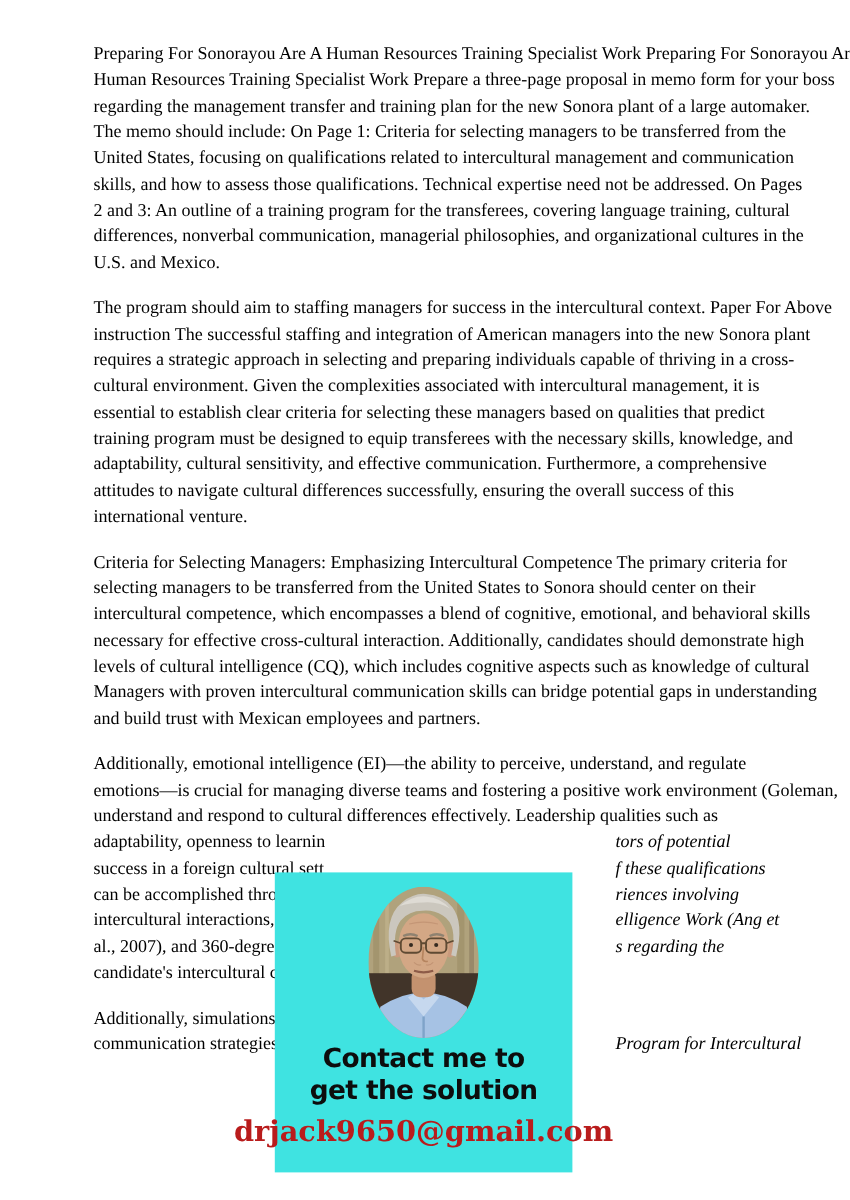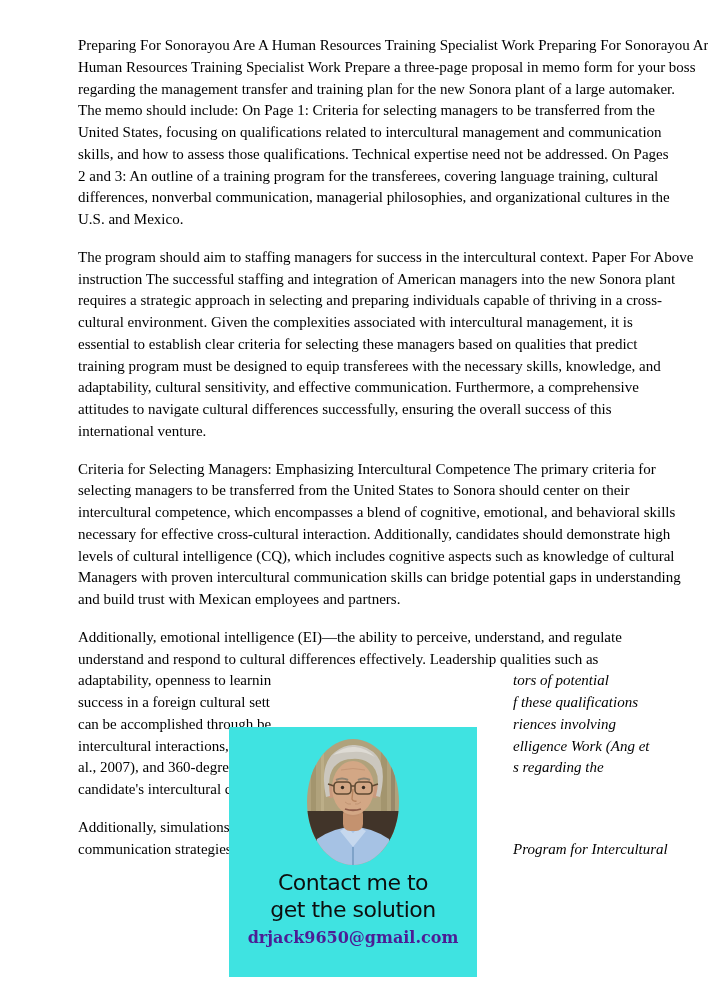--- a/index.html
+++ b/index.html
@@ -60,33 +60,33 @@
   }
   .portrait {
     margin-top: 12px;
     width: 92px;
     height: 126px;
     display: block;
   }
   .headline {
     margin-top: 4px;
     font-family: "DejaVu Sans", sans-serif;
-    font-weight: 400;
+    font-weight: 700;
     font-size: 22px;
     line-height: 27px;
     letter-spacing: -0.5px;
     color: #0d0d0d;
     text-align: center;
   }
   .email {
     margin-top: 5px;
     font-family: "DejaVu Serif", serif;
     font-weight: 700;
-    font-size: 16px;
-    color: #4c1d95;
+    font-size: 24px;
+    color: #b91c1c;
     text-align: center;
     white-space: nowrap;
   }
 </style>
 </head>
 <body style="background: rgb(255, 255, 255);">
 
 <div class="doc">
     <div class="para">
       <div class="line">Preparing For Sonorayou Are A Human Resources Training Specialist Work Preparing For Sonorayou Are A</div>
@@ -114,20 +114,21 @@
       <div class="line">Criteria for Selecting Managers: Emphasizing Intercultural Competence The primary criteria for</div>
       <div class="line">selecting managers to be transferred from the United States to Sonora should center on their</div>
       <div class="line">intercultural competence, which encompasses a blend of cognitive, emotional, and behavioral skills</div>
       <div class="line">necessary for effective cross-cultural interaction. Additionally, candidates should demonstrate high</div>
       <div class="line">levels of cultural intelligence (CQ), which includes cognitive aspects such as knowledge of cultural</div>
       <div class="line">Managers with proven intercultural communication skills can bridge potential gaps in understanding</div>
       <div class="line">and build trust with Mexican employees and partners.</div>
     </div>
     <div class="para">
       <div class="line">Additionally, emotional intelligence (EI)—the ability to perceive, understand, and regulate</div>
+      <div class="line">emotions—is crucial for managing diverse teams and fostering a positive work environment (Goleman,</div>
       <div class="line">understand and respond to cultural differences effectively. Leadership qualities such as</div>
       <div class="line"><span class="frag-left">adaptability, openness to learnin</span><span class="frag-right">tors of potential</span></div>
       <div class="line"><span class="frag-left">success in a foreign cultural sett</span><span class="frag-right">f these qualifications</span></div>
       <div class="line"><span class="frag-left">can be accomplished through be</span><span class="frag-right">riences involving</span></div>
       <div class="line"><span class="frag-left">intercultural interactions, psych</span><span class="frag-right">elligence Work (Ang et</span></div>
       <div class="line"><span class="frag-left">al., 2007), and 360-degree feedb</span><span class="frag-right">s regarding the</span></div>
       <div class="line"><span class="frag-left">candidate's intercultural capabil</span><span class="frag-right"></span></div>
     </div>
     <div class="para">
       <div class="line"><span class="frag-left">Additionally, simulations and ro</span></div>

